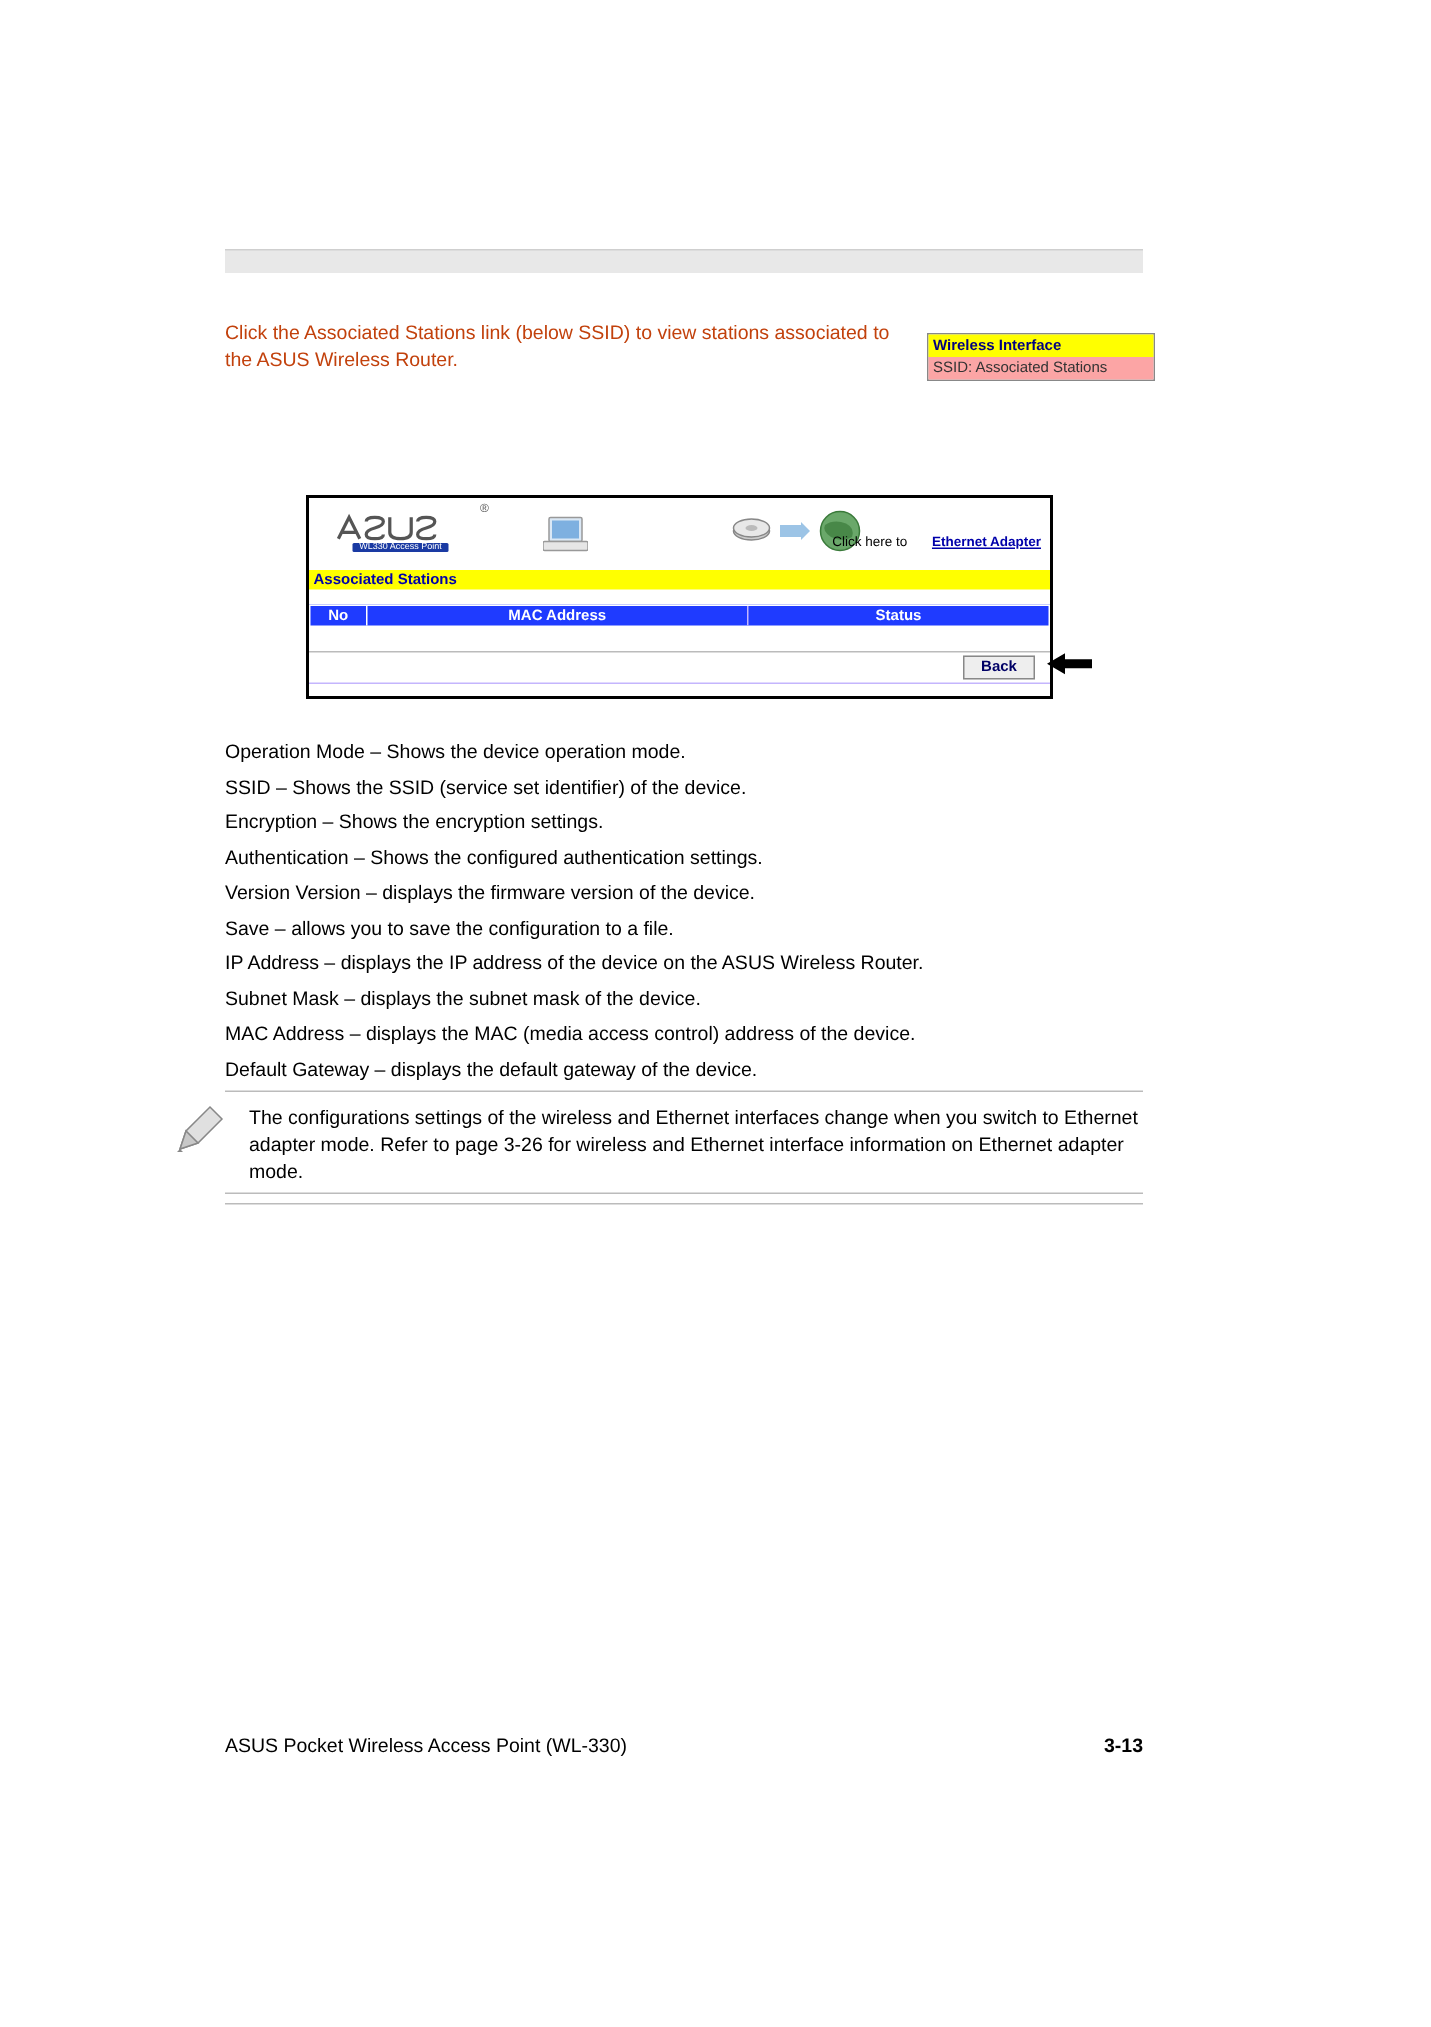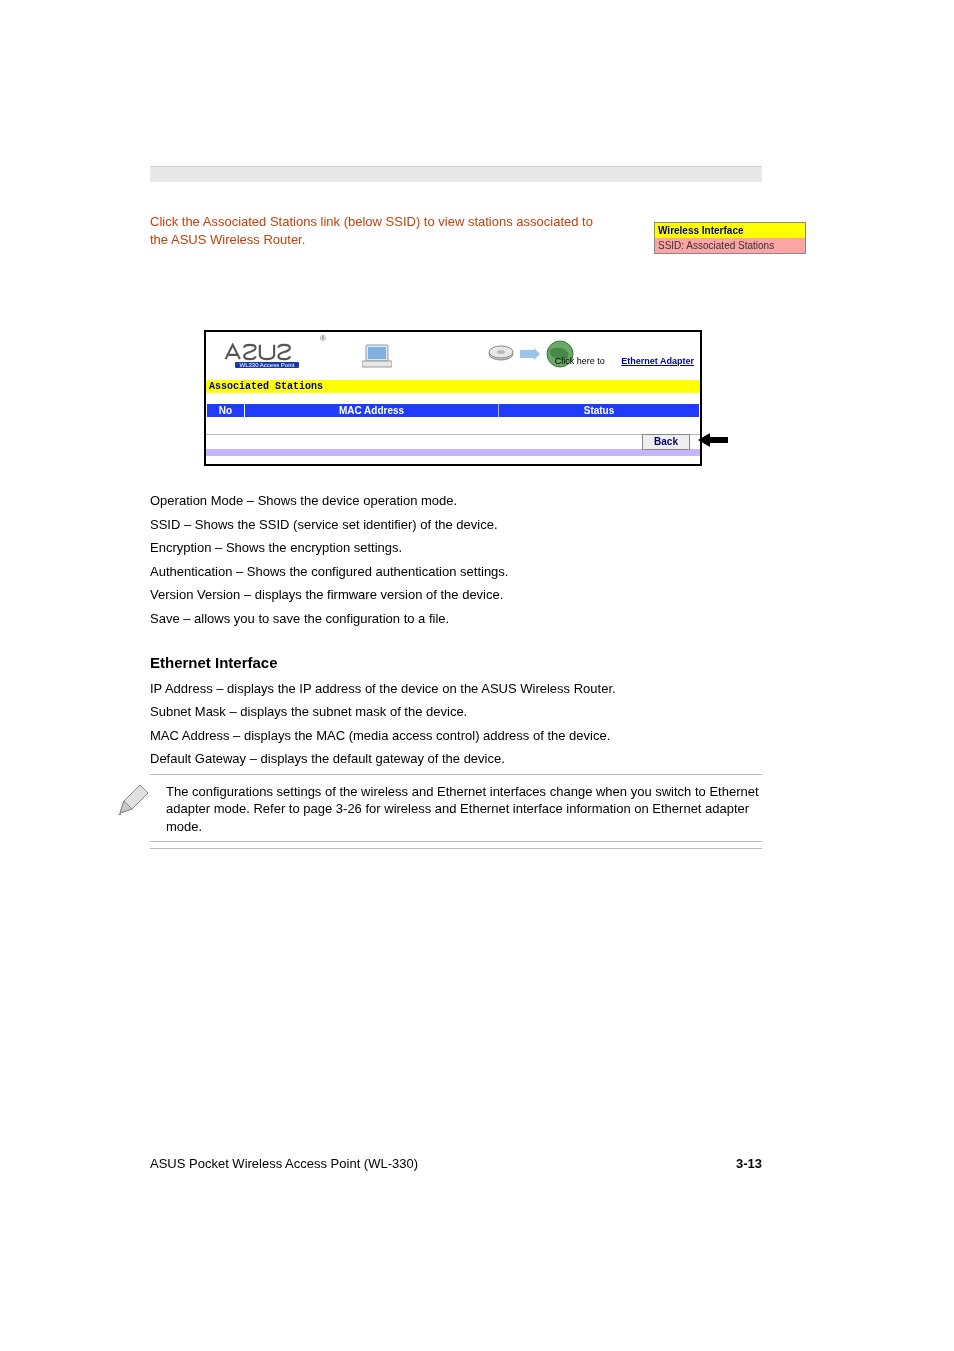--- a/index.html
+++ b/index.html
@@ -37,21 +37,20 @@
     color: #c2410c;
     max-width: 450px;
   }
   .nav-shot {
     position: absolute;
     left: 618px;
     top: 222px;
     width: 152px;
     border: 1px solid #888;
     font-size: 10px;
-    margin-left: 36px;
   }
   .nav-yellow {
     background: #ffff00;
     color: #000080;
     font-weight: bold;
     padding: 2px 3px;
     font-size: 10px;
   }
   .nav-sub {
     background: #fca5a5;
@@ -117,42 +116,41 @@
     font-weight: bold;
     margin-left: 14px;
   }
   .assoc-bar {
     background: #ffff00;
     color: #0000aa;
     font-weight: bold;
     font-size: 10px;
     padding: 1px 3px;
     margin-top: 6px;
-    font-family: Liberation Mono, monospace;
   }
   .table-header {
     display: flex;
     background: #1f3bff;
     color: #fff;
     font-size: 10px;
     font-weight: bold;
     border: 1px solid #fff;
     margin-top: 10px;
   }
   .th-no { width: 38px; text-align:center; border-right:1px solid #fff; padding:1px 0;}
   .th-mac { flex:1; text-align:center; border-right:1px solid #c4b5fd; padding:1px 0;}
   .th-stat { width: 200px; text-align:center; padding:1px 0;}
   .table-body {
     height: 10px;
     background: #fff;
   }
   .back-row {
     margin-top: 6px;
     border-top: 1px solid #bbb;
-    border-bottom: 7px solid #c4b5fd;
+    border-bottom: 1px solid #c4b5fd;
     height: 22px;
     display: flex;
     justify-content: flex-end;
     align-items: center;
     padding-right: 10px;
     position: relative;
   }
   .back-btn {
     width: 48px;
     height: 16px;
@@ -294,21 +292,20 @@
   </div>
 
   <div class="body2">
     <div class="def-line"><b>Operation Mode –</b><span> Shows the device operation mode.</span></div>
     <div class="def-line"><b>SSID –</b><span> Shows the SSID (service set identifier) of the device.</span></div>
     <div class="def-line"><b>Encryption –</b><span> Shows the encryption settings.</span></div>
     <div class="def-line"><b>Authentication –</b><span> Shows the configured authentication settings.</span></div>
     <div class="def-line"><b>Version Version –</b><span> displays the firmware version of the device.</span></div>
     <div class="def-line"><b>Save –</b><span> allows you to save the configuration to a file.</span></div>
 
-    <div class="section-title">Ethernet Interface</div>
 
     <div class="def-line"><b>IP Address –</b><span> displays the IP address of the device on the ASUS Wireless Router.</span></div>
     <div class="def-line"><b>Subnet Mask –</b><span> displays the subnet mask of the device.</span></div>
     <div class="def-line"><b>MAC Address –</b><span> displays the MAC (media access control) address of the device.</span></div>
     <div class="def-line"><b>Default Gateway –</b><span> displays the default gateway of the device.</span></div>
 
     <hr class="hr">
 
     <div class="note-block">
       <div class="note-icon">

